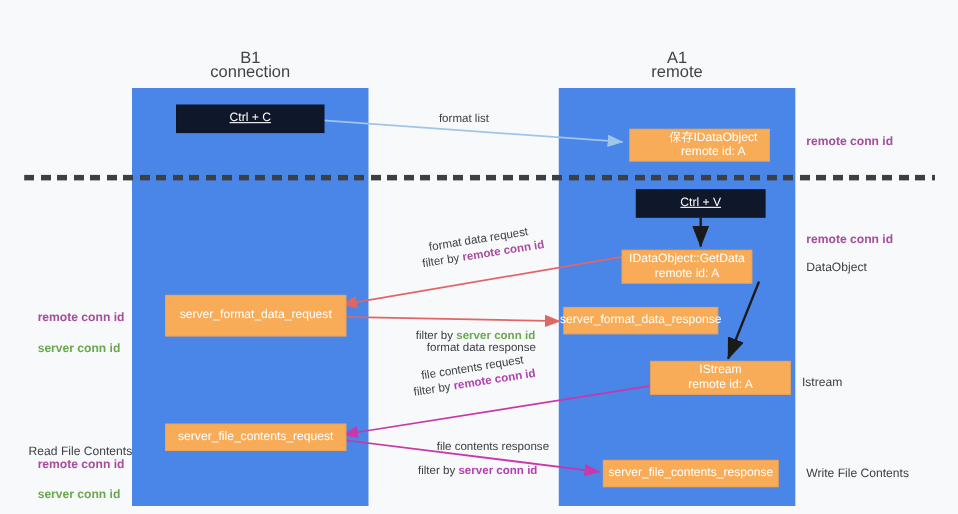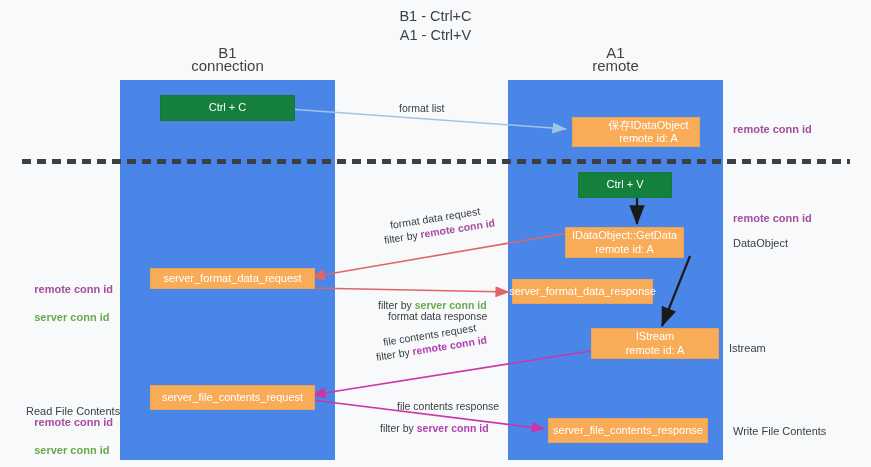--- a/index.html
+++ b/index.html
@@ -30,21 +30,21 @@
   }
 
   .box{
     position:absolute;box-sizing:border-box;
     display:flex;flex-direction:column;
     align-items:center;justify-content:center;
     color:#ffffff;font-size:11px;line-height:13.5px;
     text-align:center;white-space:pre-line;
     border:1px solid rgba(0,0,0,0.05);
   }
-  .box.green{background:#15803d;}
+  .box.green{background:#0f172a;text-decoration:underline;}
   .box.orange{background:#f9ac58;}
 
   .sidelabel{
     position:absolute;font-size:11px;line-height:14px;
     white-space:pre-line;
   }
   .sidelabel.purple{color:#a64d9e;font-weight:bold;}
   .sidelabel.dark{color:#3c4043;}
 
   .twoline{position:absolute;font-size:11px;line-height:14px;white-space:pre;}
@@ -64,22 +64,20 @@
   .dashline{
     position:absolute;left:22px;top:159px;width:828px;height:5px;
     background-image:repeating-linear-gradient(to right,#3c4043 0 9px,transparent 9px 15px);
   }
 </style>
 </head>
 <body>
 
 <div id="stage">
 
-  <div id="main-title">B1 - Ctrl+C
-A1 - Ctrl+V</div>
 
   <div class="col-title" id="title-b1">B1
 connection</div>
   <div class="col-title" id="title-a1">A1
 remote</div>
 
   <div class="lane lane-b1"></div>
   <div class="lane lane-a1"></div>
 
   <svg class="overlay">
@@ -113,26 +111,26 @@
     <line x1="312" y1="400" x2="545" y2="429" stroke="#c837ab" stroke-width="1.6" marker-end="url(#ah-mag)"></line>
   </svg>
 
   <div class="dashline"></div>
 
   <div class="box green" style="left:160px;top:95px;width:135px;height:26px;">Ctrl + C</div>
 
   <div class="box orange" style="left:572px;top:117px;width:128px;height:30px;padding-left:25px;">保存IDataObject
 remote id: A</div>
 
-  <div class="box green" style="left:578px;top:172px;width:94px;height:26px;">Ctrl + V</div>
+  <div class="box green" style="left:578px;top:172px;width:118px;height:26px;">Ctrl + V</div>
 
   <div class="box orange" style="left:565px;top:227px;width:119px;height:31px;">IDataObject::GetData
 remote id: A</div>
 
-  <div class="box orange" style="left:150px;top:268px;width:165px;height:21px;">server_format_data_request</div>
+  <div class="box orange" style="left:150px;top:268px;width:165px;height:38px;">server_format_data_request</div>
 
   <div class="box orange" style="left:512px;top:279px;width:141px;height:25px;">server_format_data_response</div>
 
   <div class="box orange" style="left:591px;top:328px;width:128px;height:31px;">IStream
 remote id: A</div>
 
   <div class="box orange" style="left:548px;top:418px;width:160px;height:25px;">server_file_contents_response</div>
 
   <div class="box orange" style="left:150px;top:385px;width:165px;height:25px;">server_file_contents_request</div>
 

